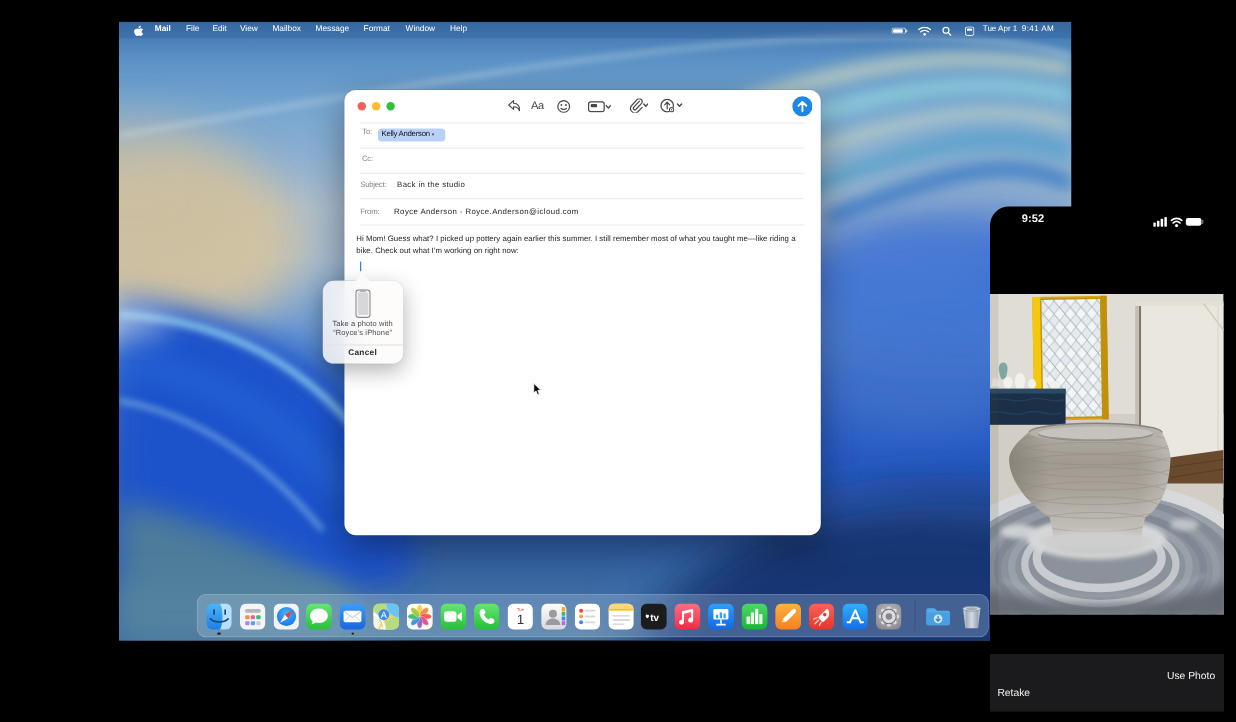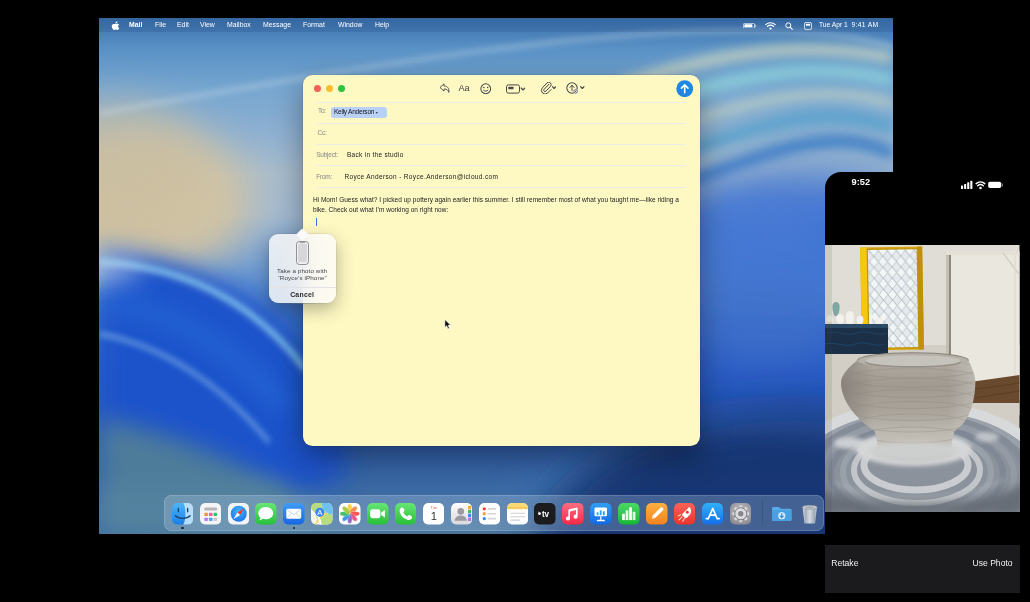--- a/index.html
+++ b/index.html
@@ -14,22 +14,22 @@
   #menubar .mi { position:absolute; top:0; height:14px; line-height:14.5px;
     font-size:6.9px; color:#fff; white-space:nowrap; }
   
   #dock { position:absolute; left:65px; top:477px; width:660px; height:36px;
     border-radius:8px; background:rgba(185,210,232,0.28);
     box-shadow:inset 0 0 0 0.5px rgba(255,255,255,0.3); }
   .dicon { position:absolute; top:485px; width:21.5px; height:21.5px; border-radius:5px; }
   .ddot { position:absolute; top:508.5px; width:2.4px; height:2.4px; border-radius:50%;
     background:#20242c; }
   
-  #mailwin { position:absolute; left:204px; top:57px; width:396.6px; height:371px;
-    background:#fef9c3; border-radius:9.5px;
+  #mailwin { position:absolute; left:188px; top:57px; width:396.6px; height:371px;
+    background:#ffffff; border-radius:9.5px;
     box-shadow:0 12px 30px rgba(0,0,0,0.38), 0 0 0 0.5px rgba(0,0,0,0.15); }
   .tl { position:absolute; top:9.8px; width:7px; height:7px; border-radius:50%; }
   .frow { position:absolute; left:0; width:100%; font-size:6.5px; letter-spacing:-0.22px; white-space:nowrap; }
   .flabel { color:#86868b; }
   .fdiv { position:absolute; left:13px; width:370px; height:1px; background:#ececec; }
   
   #pop { position:absolute; left:169.7px; top:215.7px; width:67px; height:69.5px;
     background:rgba(252,251,250,0.82); backdrop-filter:blur(14px); border-radius:9px; z-index:6;
     box-shadow:0 6px 18px rgba(0,0,0,0.3), 0 0 0 0.5px rgba(0,0,0,0.1); }
   #poparrow { position:absolute; left:198.6px; top:212.4px; width:8.8px; height:8.8px;
@@ -583,17 +583,17 @@
       <ellipse cx="91.5" cy="116" rx="48" ry="5.6" fill="#c6c3bd"></ellipse>
       <path d="M 44,118 A 48,5.6 0 0,0 139,118 L 139.5,115.5 A 48,5.6 0 0,1 43.5,115.5 Z" fill="#8f8a82" opacity="0.85"></path>
       <path d="M 36,115.5 A 55.5,7.8 0 0,1 147,115.5" fill="none" stroke="#88837a" stroke-width="1.1"></path>
       <ellipse cx="92" cy="206" rx="48" ry="8.5" fill="#cfd0d0" opacity="0.9" filter="url(#pb2)"></ellipse>
           </g>
 
       <rect x="0" y="0" width="7" height="267" fill="#4a4640" opacity="0.12"></rect>
     </svg>
     </div>
     <div id="pbar">
-      <span class="abs" style="left:6.2px;top:13px">Retake</span>
+      <span class="abs" style="left:6.2px;top:27px">Retake</span>
       <span class="abs" style="right:6.9px;top:13px">Use Photo</span>
     </div>
   </div>
 </div>
 
 </body></html>

